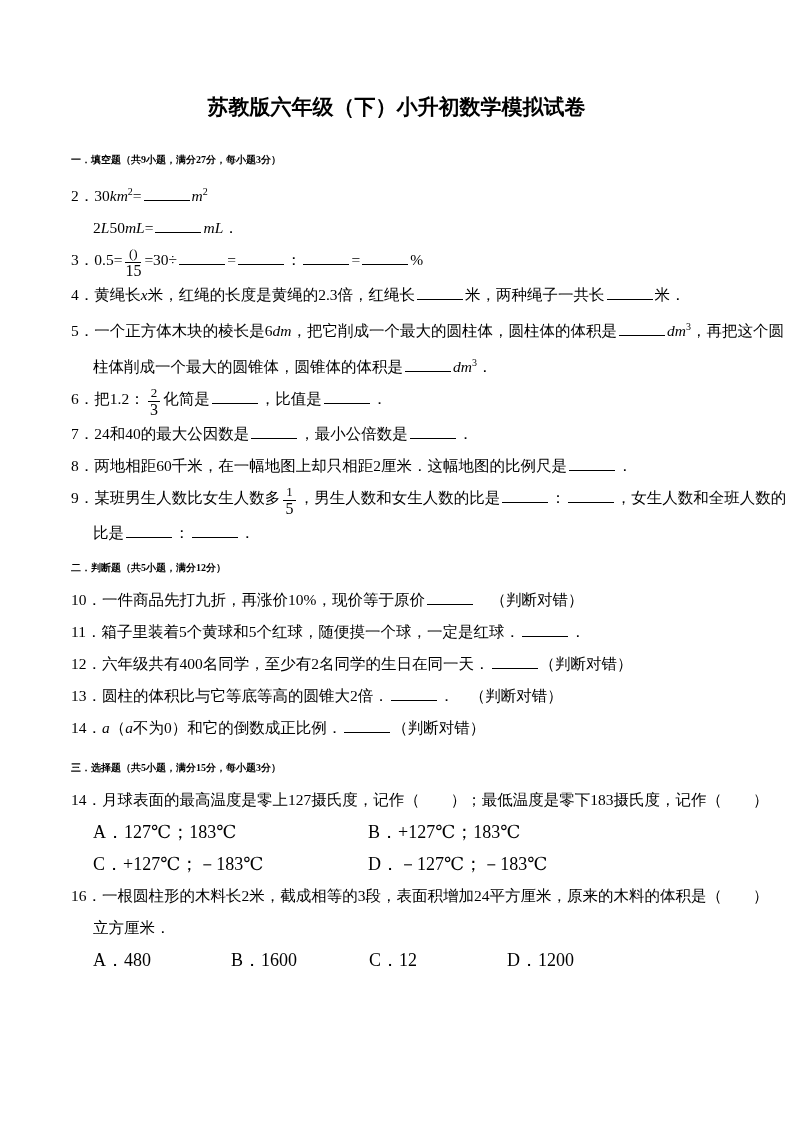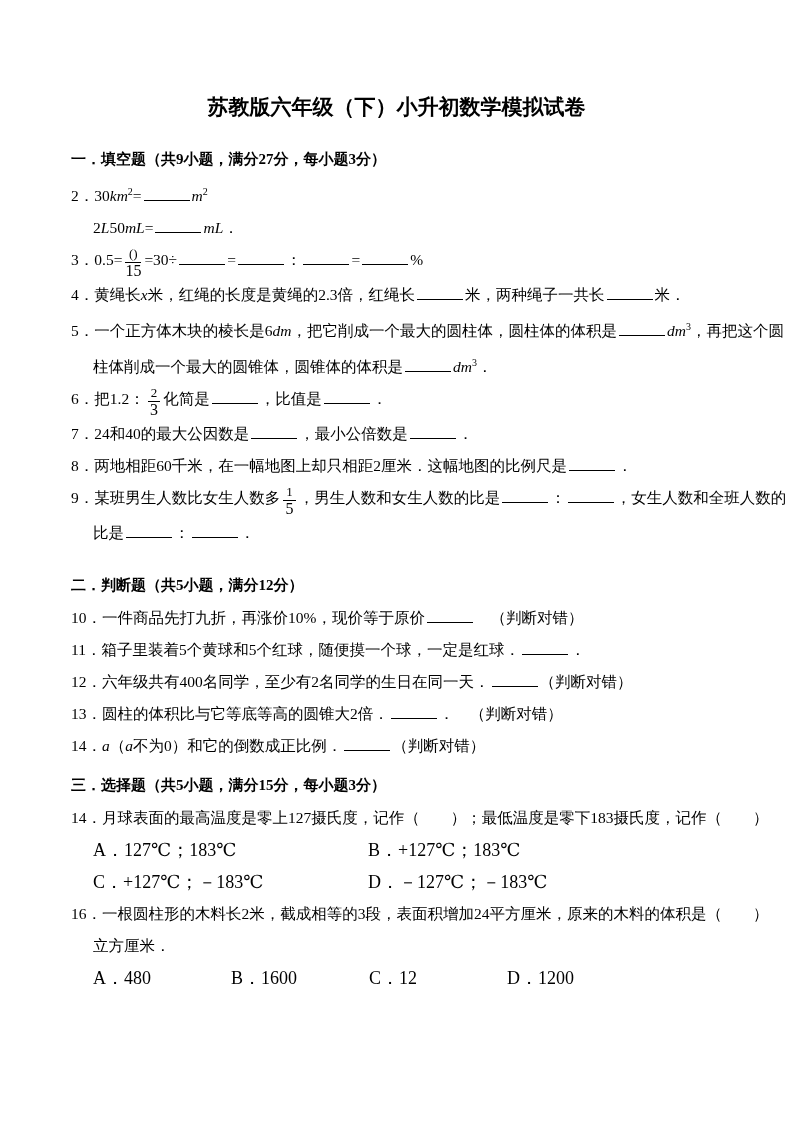--- a/index.html
+++ b/index.html
@@ -17,27 +17,27 @@
   }
   .title {
     margin: 92px 0 0 0;
     text-align: center;
     font-size: 21px;
     font-weight: bold;
     line-height: 30px;
   }
   .section-heading {
     margin: 6px 0 0 71px;
-    font-size: 15px;
+    font-size: 10px;
     font-weight: bold;
     line-height: 33px;
     white-space: nowrap;
   }
   .section-heading.sec-0 { margin-top: 21px; }
-  .section-heading.sec-1 { margin-top: 20px; }
+  .section-heading.sec-1 { margin-top: 2px; }
   .section-heading.sec-2 { margin-top: 7px; }
   .question {
     margin-left: 71px;
     font-size: 15.5px;
   }
   .qline {
     line-height: 32px;
     white-space: nowrap;
   }
   .qline.cont { padding-left: 22px; }

